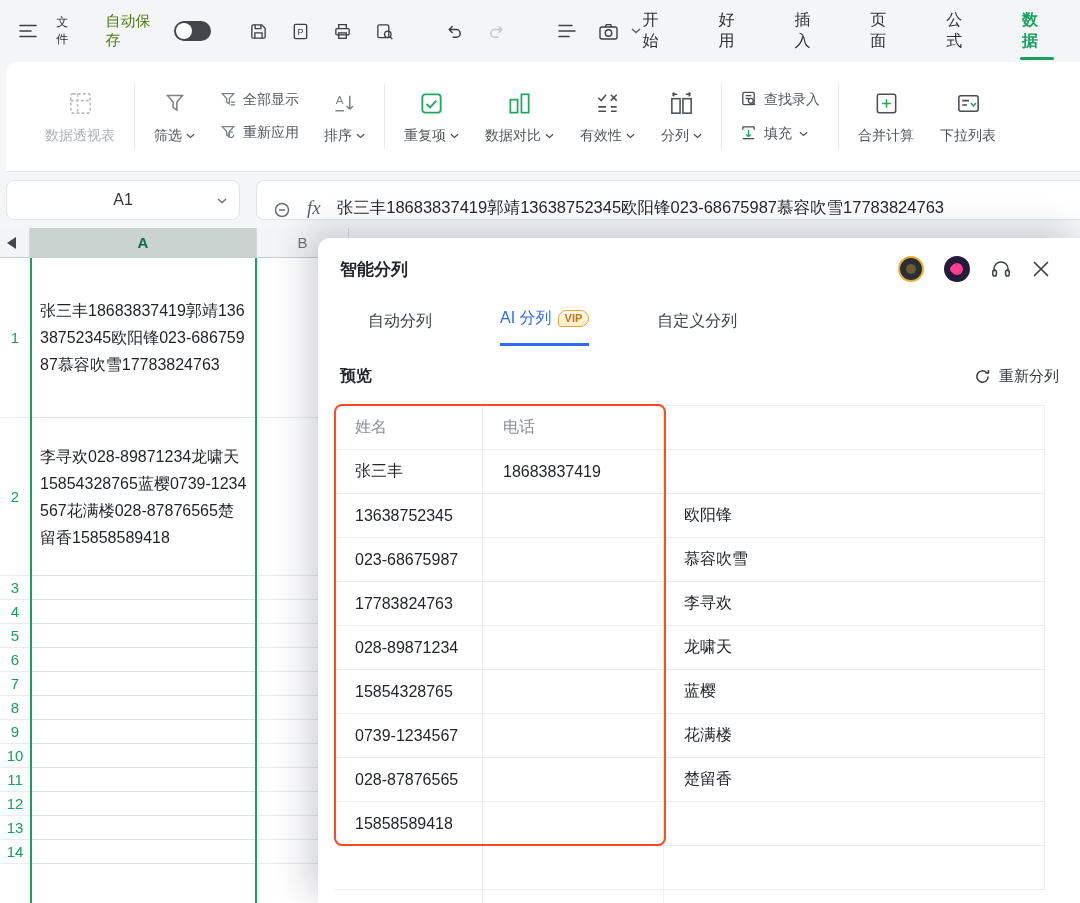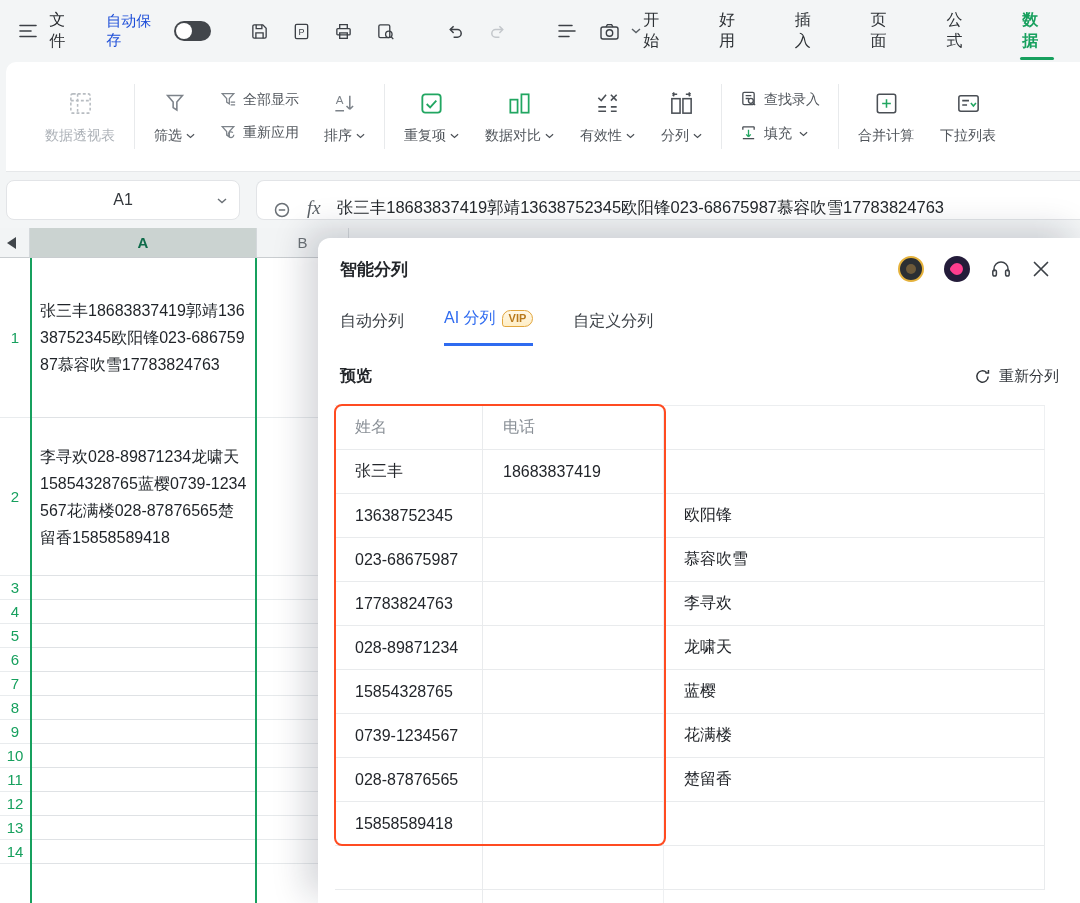--- a/index.html
+++ b/index.html
@@ -4,22 +4,22 @@
 <style>
   * { margin:0; padding:0; box-sizing:border-box; }
   html,body { width:1080px; height:903px; overflow:hidden;
     font-family:"Liberation Sans","DejaVu Sans",sans-serif; background:#f3f5f6; color:#2a2d31; }
   .app { position:relative; width:1080px; height:903px; }
 
   
   .topbar { height:62px; display:flex; align-items:center; padding:0 26px 0 14px; background:#f3f5f6; }
   .tb-icon { display:flex; align-items:center; justify-content:center; width:28px; height:28px; color:#3c4046; }
   .tb-icon svg { display:block; }
-  .file-label { font-size:16px; margin:0 26px 0 8px; }
-  .autosave-label { font-size:15px; color:#1d4ed8; margin-right:10px; }
+  .file-label { font-size:12px; margin:0 26px 0 15px; }
+  .autosave-label { font-size:15px; color:#4d7c0f; margin-right:10px; }
   .toggle { width:38px; height:20px; border-radius:10px; background:#42464b; position:relative; margin-right:34px; }
   .toggle .knob { position:absolute; left:2px; top:2px; width:16px; height:16px; border-radius:50%; background:#fff; }
   .qicons { display:flex; align-items:center; gap:14px; }
   .qgap { width:14px; }
   .redo { color:#c3c7cb; }
   .camera-wrap { display:flex; align-items:center; gap:8px; color:#3c4046; }
   .menu-tabs { margin-left:auto; display:flex; align-items:center; gap:42px; font-size:16px; color:#2e3236; }
   .ttab { padding:6px 2px; cursor:default; position:relative; }
   .ttab.active { color:#17a05e; font-weight:bold; }
   .ttab.active::after { content:""; position:absolute; left:0; right:0; bottom:-2px; height:3px; background:#17a05e; border-radius:2px; }
@@ -87,21 +87,21 @@
   .dlg-icons { margin-left:auto; display:flex; align-items:center; gap:20px; }
   .avatar { width:26px; height:26px; border-radius:50%; position:relative; }
   .avatar.user { background:#2b2f33; border:2px solid #e5b23c; }
   .avatar.user::after { content:""; position:absolute; left:6px; top:6px; width:10px; height:10px;
     border-radius:50%; background:#6d5a3a; }
   .avatar.ai { background:#241c3a; }
   .avatar.ai::after { content:""; position:absolute; left:7px; top:7px; width:12px; height:12px;
     border-radius:50% 50% 50% 4px; background:#ff3e8f; transform:rotate(45deg); }
   .dlg-ic { color:#3c4147; display:flex; align-items:center; }
   .dlg-tabs { display:flex; align-items:flex-end; gap:40px; padding:26px 22px 0; font-size:16px; }
-  .dtab { color:#3c4147; padding-bottom:14px; display:flex; align-items:center; gap:6px; }
+  .dtab { color:#3c4147; padding-bottom:14px; display:flex; align-items:center; gap:6px;margin-left:28px; }
   .dtab.active { color:#2f6bf0; border-bottom:3px solid #2f6bf0; }
   .vip { font-size:11px; font-weight:bold; color:#b8791c; border:1px solid #e2a63d;
     background:linear-gradient(#fff8e8,#ffeec5); border-radius:9px 9px 9px 3px; padding:1px 6px; line-height:13px; }
   .preview-row { display:flex; align-items:center; padding:20px 21px 12px 22px; }
   .preview-label { font-size:16px; font-weight:bold; color:#23262a; }
   .resplit { margin-left:auto; display:flex; align-items:center; gap:8px; font-size:15px; color:#33373c; }
   .ptable-wrap { position:relative; margin:6px 35px 0 17px; }
   .ptable { display:grid; grid-template-columns:148px 181px 1fr; border-top:1px solid #eceef0; }
   .pcell { height:44px; display:flex; align-items:center; padding-left:20px; font-size:16px;
     color:#23262b; border-bottom:1px solid #e9ebed; overflow:hidden; white-space:nowrap; }

